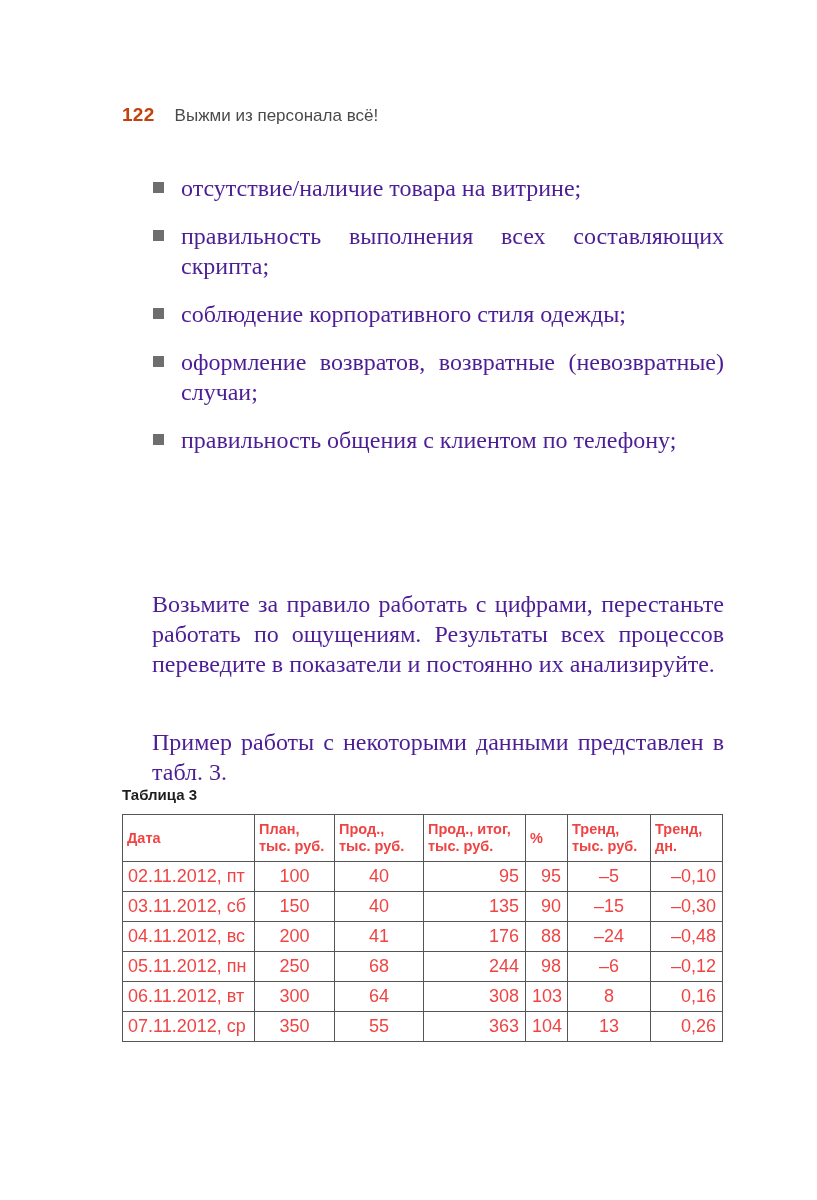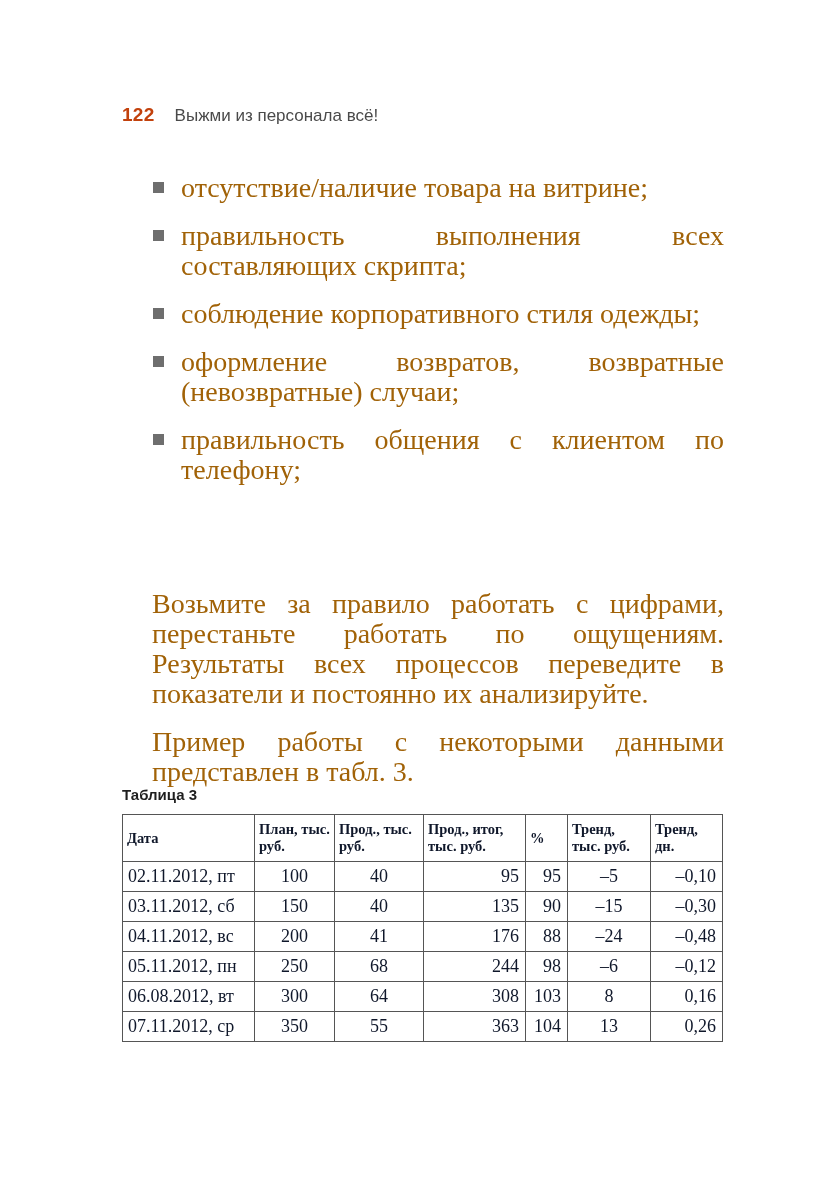--- a/index.html
+++ b/index.html
@@ -1,28 +1,28 @@
 <!DOCTYPE html>
 <html><head>
   <meta charset="utf-8">
   <style>
     html, body { margin: 0; padding: 0; background: #ffffff; }
     body { width: 817px; height: 1200px; position: relative; overflow: hidden; color: #2a2a2a; }
     .running-head { position: absolute; left: 122px; top: 104px; height: 26px; display: flex; align-items: baseline; font-family: "Liberation Sans", sans-serif; }
     .page-num { font-size: 19px; font-weight: bold; color: #c2410c; margin-right: 20px; letter-spacing: 0.3px; }
     .book-title { font-size: 17px; color: #4a4a4a; }
-    .body-text { font-family: "Liberation Serif", serif; font-size: 28px; line-height: 30px; color: #a16207; }
+    .body-text { font-family: "Liberation Serif", serif; font-size: 24px; line-height: 30px; color: #4c1d95; }
     .bullets { position: absolute; left: 152px; top: 173px; width: 572px; margin: 0; padding: 0; list-style: none; }
     .bullets li { position: relative; padding-left: 29px; margin-bottom: 18px; text-align: justify; }
     .bullets li .bullet-mark { position: absolute; left: 1px; top: 9px; width: 11px; height: 11px; background: #6e6e6e; }
     .para { position: absolute; left: 152px; width: 572px; margin: 0; text-align: justify; }
     .p1 { top: 589px; }
     .p2 { top: 699px; margin-top: 28px; }
     .table-caption { position: absolute; left: 122px; top: 786px; font-family: "Liberation Sans", sans-serif; font-weight: bold; font-size: 15px; color: #1e1e1e; text-align: right; }
-    table.data-table { position: absolute; left: 122px; top: 814px; width: 600px; border-collapse: collapse; font-family: Liberation Serif, serif; color: #0f172a; table-layout: fixed; border-radius: 13px; }
+    table.data-table { position: absolute; left: 122px; top: 814px; width: 600px; border-collapse: collapse; font-family: Liberation Sans, sans-serif; color: #ef4444; table-layout: fixed; border-radius: 13px; }
     table.data-table th, table.data-table td { border: 1.5px solid #555; padding: 0 6px; }
     table.data-table th { font-weight: bold; font-size: 14.5px; line-height: 17px; text-align: left; vertical-align: middle; height: 42px; padding: 2px 4px; }
     table.data-table td { font-size: 18px; height: 29px; line-height: 29px; text-align: right; }
     table.data-table td.date-cell { text-align: left; padding-left: 5px; }
     table.data-table td.center { text-align: center; }
   </style>
 </head>
 <body>
 
 <div class="running-head">
@@ -95,21 +95,21 @@
       <tr>
         <td class="date-cell">05.11.2012, пн</td>
         <td class="center">250</td>
         <td class="center">68</td>
         <td>244</td>
         <td>98</td>
         <td class="center">–6</td>
         <td>–0,12</td>
       </tr>
       <tr>
-        <td class="date-cell">06.08.2012, вт</td>
+        <td class="date-cell">06.11.2012, вт</td>
         <td class="center">300</td>
         <td class="center">64</td>
         <td>308</td>
         <td>103</td>
         <td class="center">8</td>
         <td>0,16</td>
       </tr>
       <tr>
         <td class="date-cell">07.11.2012, ср</td>
         <td class="center">350</td>

